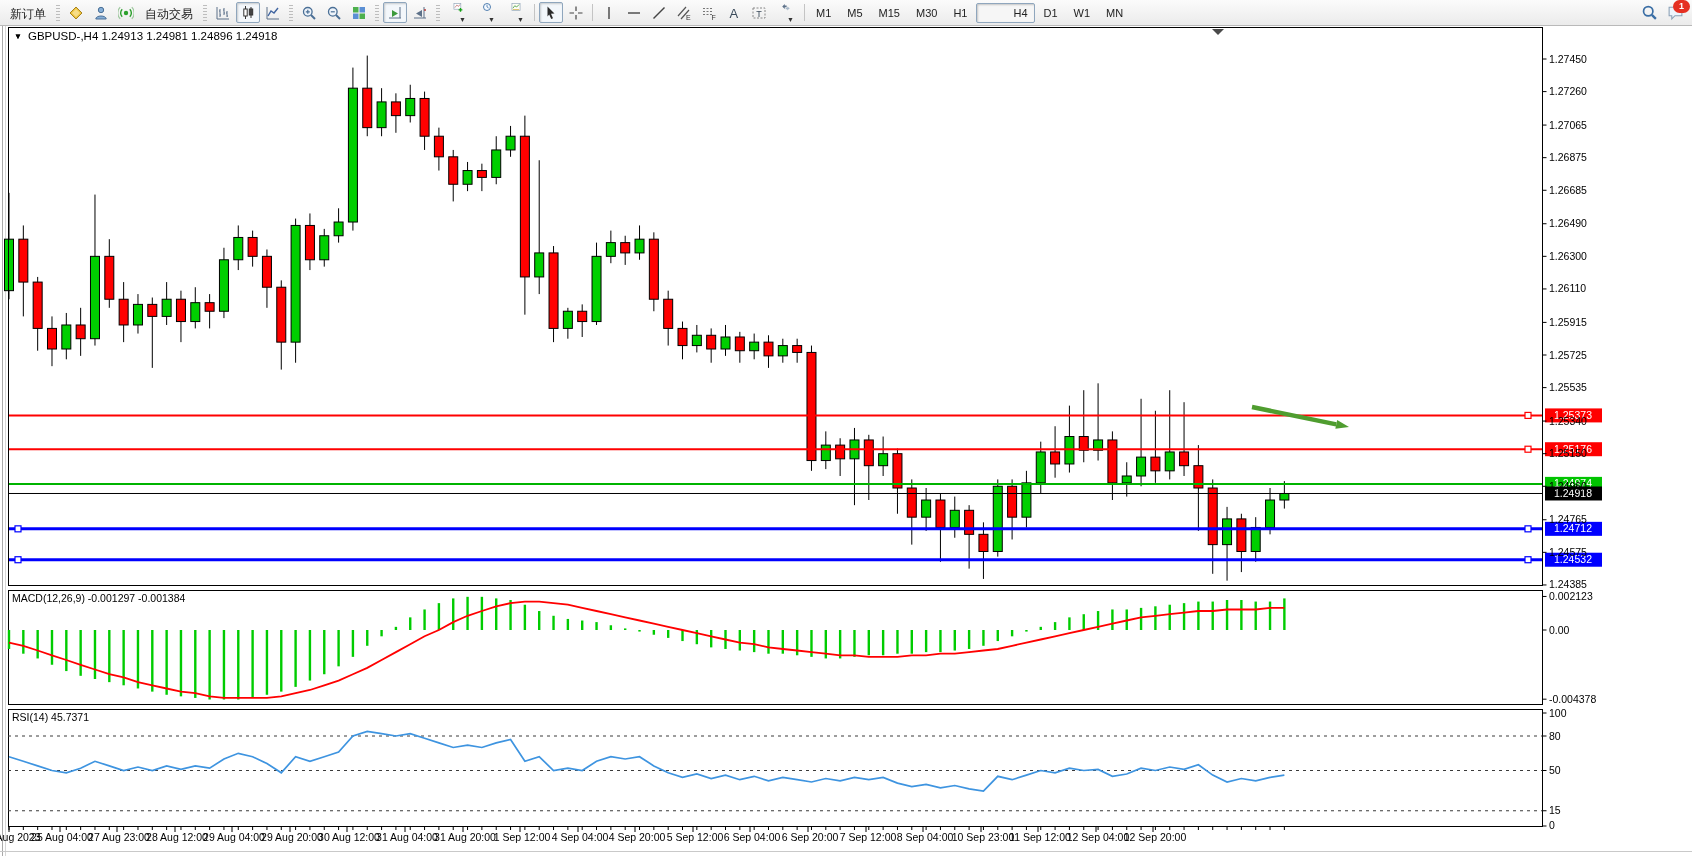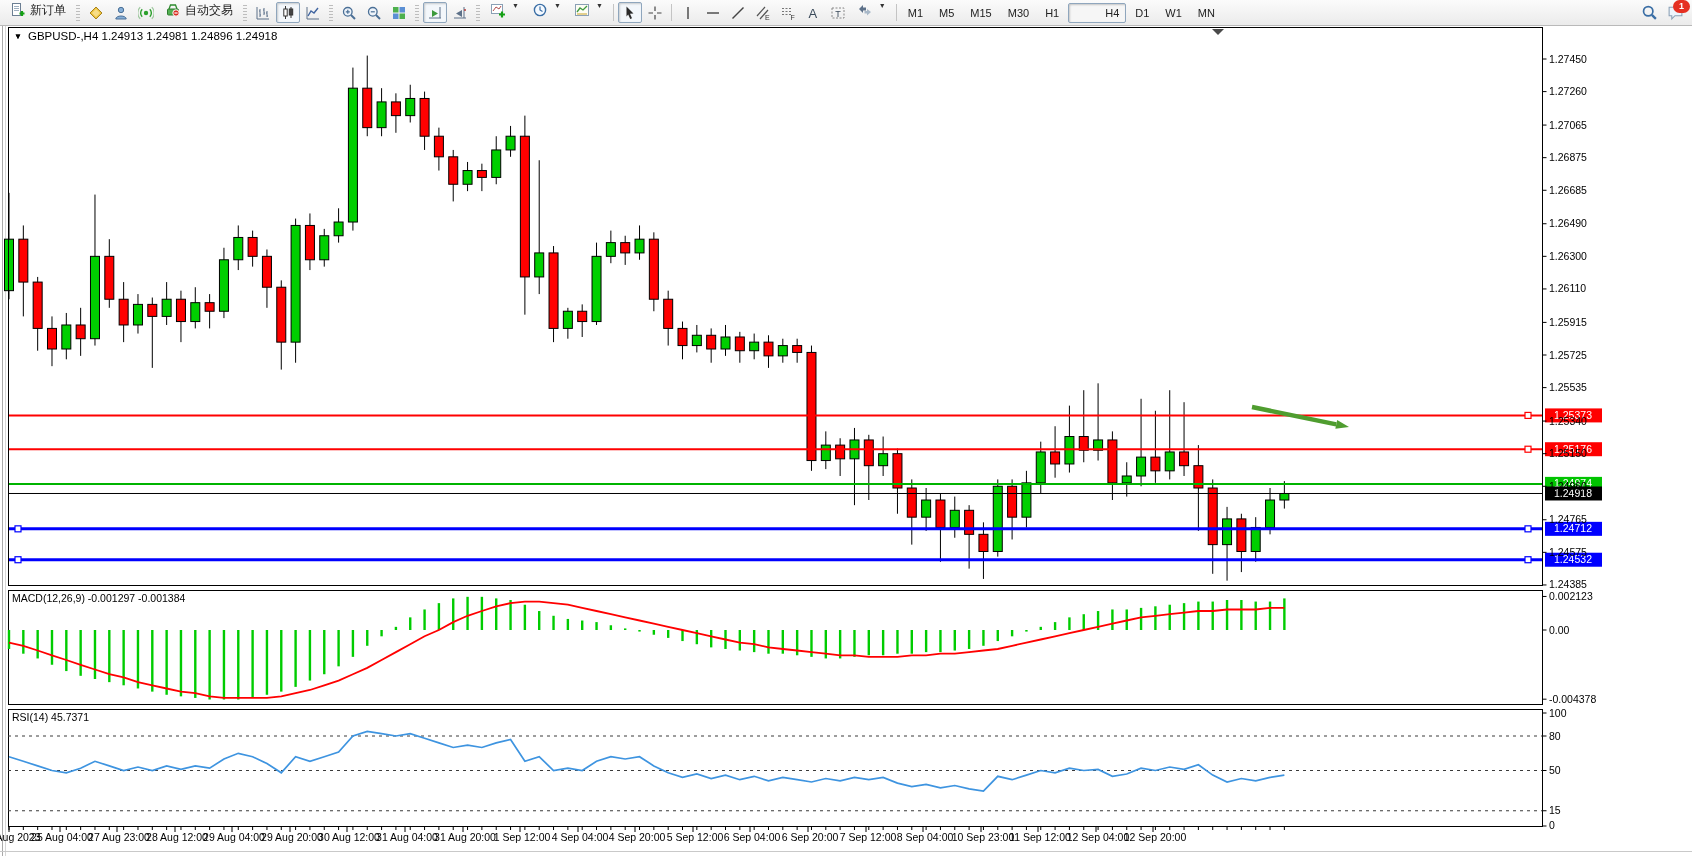--- a/index.html
+++ b/index.html
@@ -3,21 +3,21 @@
 <meta charset="utf-8">
 <style>
   html,body{margin:0;padding:0;background:#e9e9e9;font-family:"Liberation Sans",sans-serif;}
   #app{position:relative;width:1692px;height:856px;background:#fff;overflow:hidden;}
   
   #toolbar{height:25px;display:flex;align-items:center;padding:0 4px;gap:1px;
            background:linear-gradient(#fbfbfb,#ebebeb);border-bottom:1px solid #b9b9b9;}
   .tb{width:24px;height:21px;display:flex;align-items:center;justify-content:center;
       border:1px solid transparent;border-radius:2px;box-sizing:border-box;cursor:default;}
   .tb.pressed{background:#f3f7fb;border:1px solid #8fa6bd;box-shadow:inset 1px 1px 2px rgba(0,0,0,.18);}
-  .tb-text{display:flex;align-items:flex-start;gap:4px;padding:0 6px;height:21px;font-size:12px;color:#222;}
+  .tb-text{display:flex;align-items:flex-end;gap:4px;padding:0 6px;height:21px;font-size:12px;color:#222;flex-direction:column;}
   .grip{width:4px;height:16px;margin:0 3px;
         background:repeating-linear-gradient(to bottom,#bdbdbd 0 1px,transparent 1px 3px);}
   .sep{width:1px;height:17px;background:#c4c4c4;margin:0 3px;}
   .caret{font-size:7px;color:#333;margin-left:2px;}
   .tf{font-size:11px;color:#222;padding:3px 6px;border:1px solid transparent;border-radius:2px;}
   .tf.active{background:#f6f6f6;border:1px solid #8fa6bd;box-shadow:inset 1px 1px 2px rgba(0,0,0,.2);padding-left:36px;}
   #tb-spacer{flex:1;}
   #notif-wrap{position:relative;width:26px;height:22px;display:flex;align-items:center;justify-content:center;}
   #notif-badge{position:absolute;top:-2px;right:-2px;min-width:13px;height:13px;border-radius:7px;
                background:#e53022;color:#fff;font-size:9px;font-weight:bold;display:flex;

